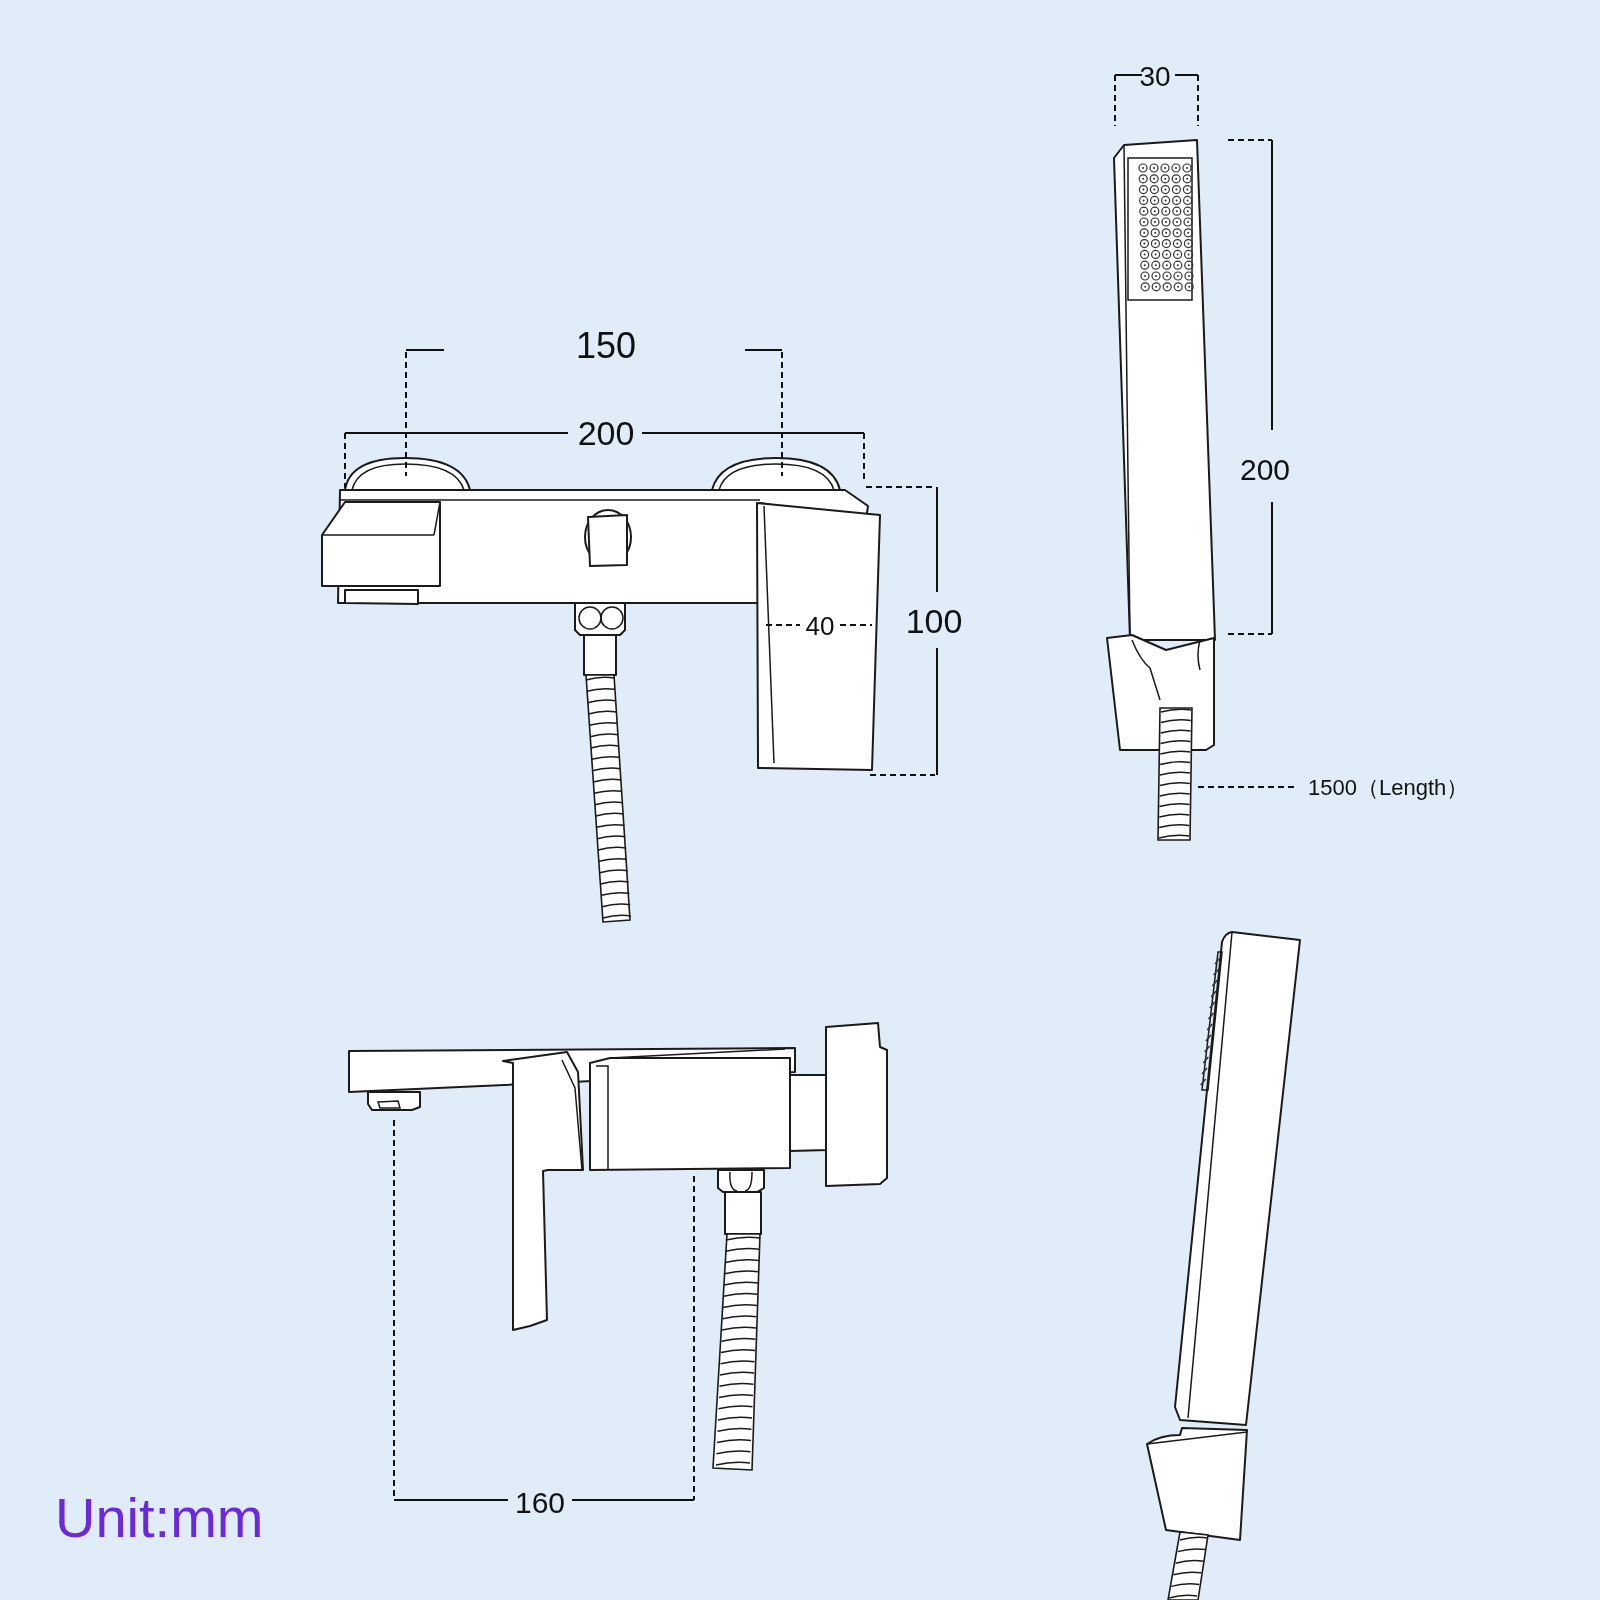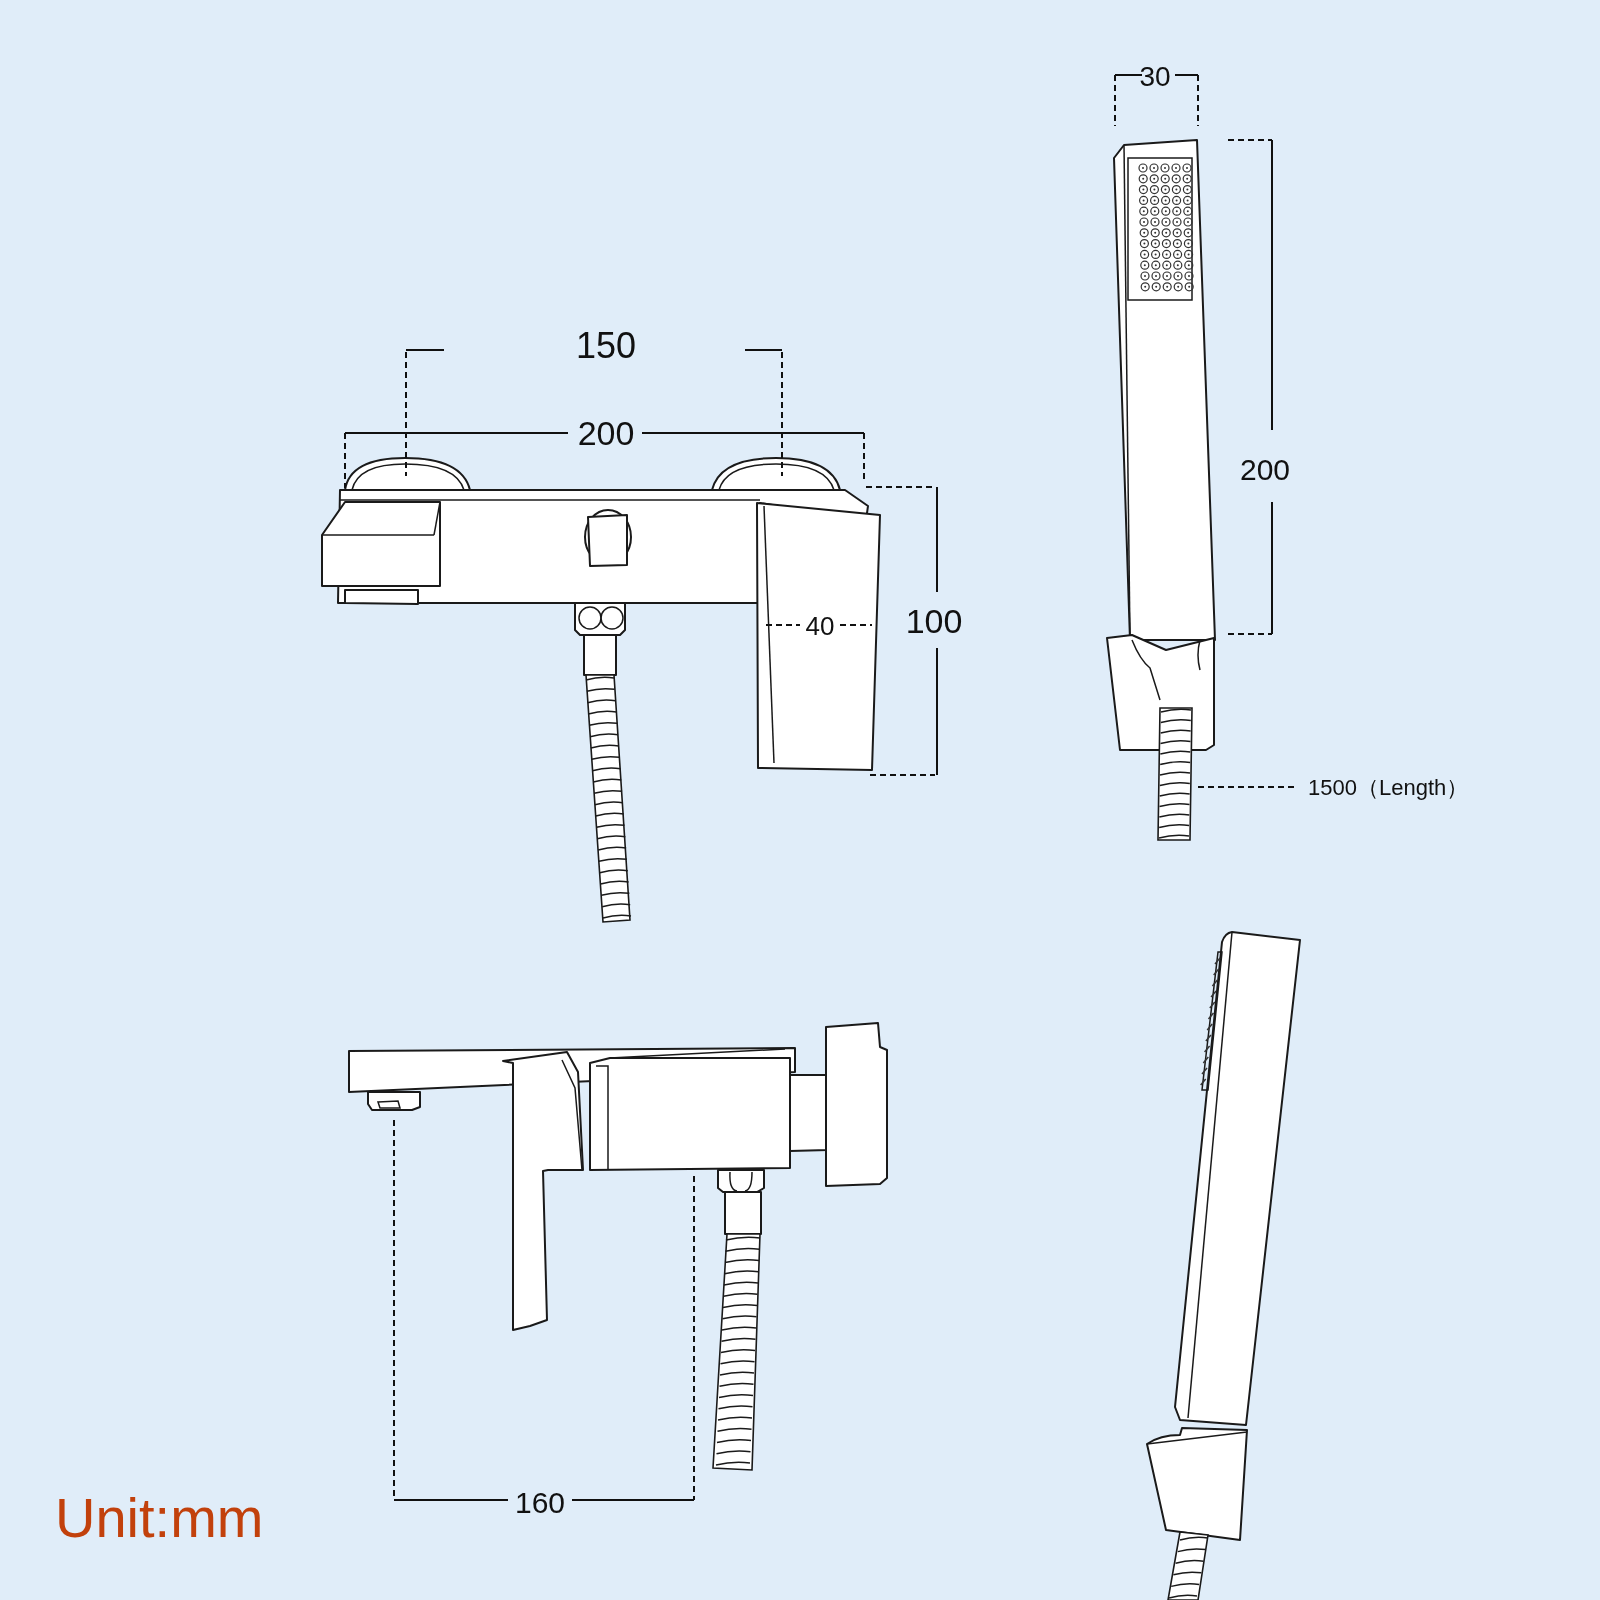--- a/index.html
+++ b/index.html
@@ -6,21 +6,21 @@
   body { width: 1600px; height: 1600px; background: #e0edf9; overflow: hidden; }
   #canvas { position: absolute; left: 0; top: 0; width: 1600px; height: 1600px; }
   svg { display: block; }
   .part { fill: #ffffff; stroke: #1a1a1a; stroke-width: 2; stroke-linejoin: round; }
   .thin { fill: none; stroke: #1a1a1a; stroke-width: 1.5; }
   .dim { fill: none; stroke: #111; stroke-width: 2; }
   .dash { fill: none; stroke: #111; stroke-width: 2; stroke-dasharray: 6 4; }
   .dim-label { font-family: "Liberation Sans", sans-serif; fill: #111; }
   .hose { fill: #ffffff; stroke: #1a1a1a; stroke-width: 1.6; }
   .nozzle { fill: none; stroke: #333; stroke-width: 1.2; }
-  .unit-label { position: absolute; left: 55px; top: 1485px; font-family: "Liberation Sans", sans-serif; font-size: 56px; color: #c2410c; text-align: right; }
+  .unit-label { position: absolute; left: 55px; top: 1485px; font-family: "Liberation Sans", sans-serif; font-size: 56px; color: #6d28d9; text-align: right; }
 </style>
 </head>
 <body>
 
 <div id="canvas">
 <svg width="1600" height="1600" viewBox="0 0 1600 1600" xmlns="http://www.w3.org/2000/svg">
 
   <g>
 
     <path class="part" d="M345 490 Q350 458 405 458 Q462 458 470 490 Z"></path>

